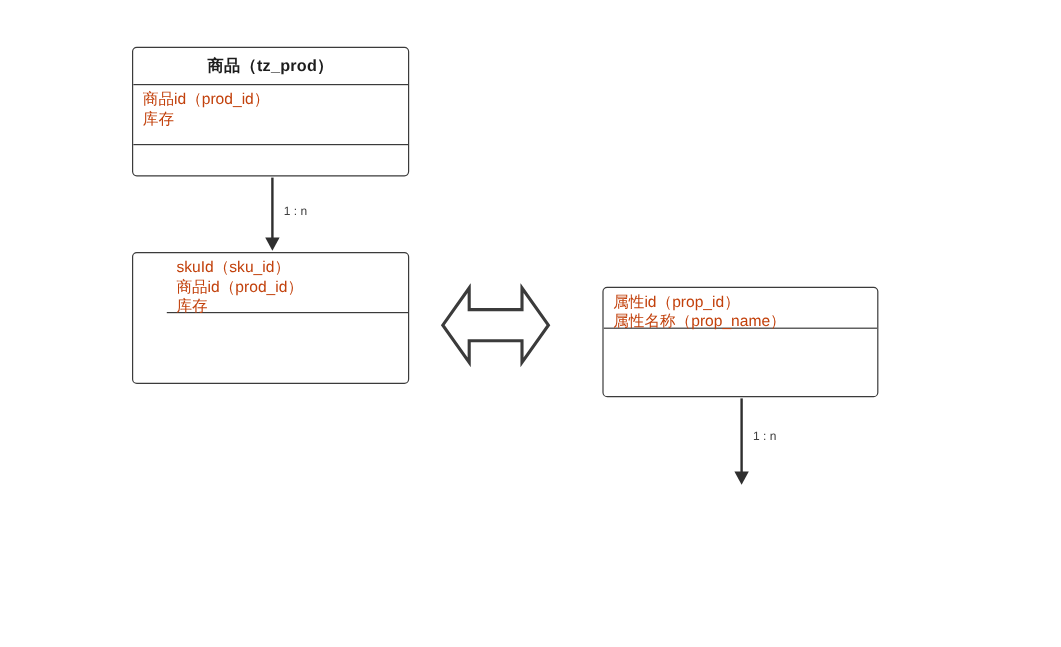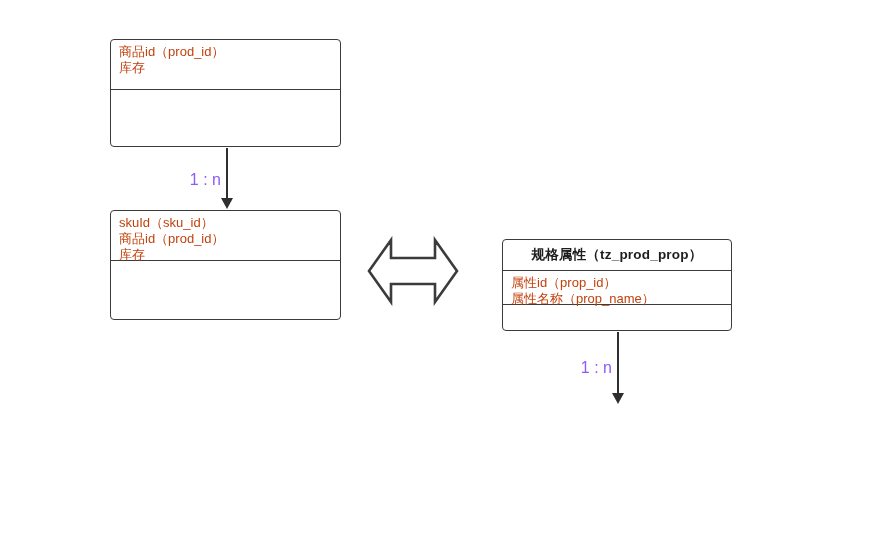--- a/index.html
+++ b/index.html
@@ -56,21 +56,21 @@
   }
 
   
   #box-prod        { left: 110px; top: 39px;  width: 231px; height: 108px; }
   #box-prod .entity-title  { height: 31px; }
   #box-prod .entity-attrs  { height: 50px; }
   #box-prod .entity-footer { height: 23px; }
 
   #box-sku         { left: 110px; top: 210px; width: 231px; height: 110px; }
   #box-sku .entity-title   { height: 32px; }
-  #box-sku .entity-attrs   { height: 50px; }
+  #box-sku .entity-attrs   { height: 50px; margin-left: 28px; }
   #box-sku .entity-footer  { height: 24px; }
 
   #box-prop        { left: 502px; top: 239px; width: 230px; height: 92px; }
   #box-prop .entity-title  { height: 31px; }
   #box-prop .entity-attrs  { height: 34px; }
   #box-prop .entity-footer { height: 25px; }
 
   #box-prop-value  { left: 502px; top: 405px; width: 230px; height: 108px; }
   #box-prop-value .entity-title  { height: 31px; }
   #box-prop-value .entity-attrs  { height: 50px; }
@@ -91,25 +91,26 @@
     position: absolute;
     left: -5.2px;
     width: 0;
     height: 0;
     border-left: 6px solid transparent;
     border-right: 6px solid transparent;
     border-top: 11px solid #2f2f2f;
   }
   .conn-label {
     position: absolute;
-    font-size: 16px;
-    color: #8b5cf6;
+    font-size: 10px;
+    color: #404040;
     white-space: nowrap;
     transform: translateX(-100%);
     padding-right: 5px;
+    margin-left: 35px;
   }
 
   #conn-prod-sku      { left: 226px; top: 148px; height: 62px; }
   #conn-prod-sku .conn-line { height: 51px; }
   #conn-prod-sku .conn-head { top: 50px; }
   #conn-prod-sku .conn-label { left: 0; top: 23px; }
 
   #conn-prop-value    { left: 617px; top: 332px; height: 73px; }
   #conn-prop-value .conn-line { height: 62px; }
   #conn-prop-value .conn-head { top: 61px; }
@@ -123,20 +124,21 @@
     width: 94px;
     height: 70px;
   }
 </style>
 </head>
 <body>
 
 <div id="canvas">
 
   <div class="entity" id="box-prod">
+    <div class="entity-title">商品（tz_prod）</div>
     <div class="entity-attrs">
       <div class="attr">商品id（prod_id）</div>
       <div class="attr">库存</div>
     </div>
     <div class="entity-footer"></div>
   </div>
 
   <div class="connector" id="conn-prod-sku">
     <div class="conn-line"></div>
     <div class="conn-head"></div>
@@ -152,21 +154,20 @@
     <div class="entity-footer"></div>
   </div>
 
   <div id="bidir-arrow">
     <svg width="94" height="70" viewBox="0 0 94 70" xmlns="http://www.w3.org/2000/svg">
       <polygon points="25,4 25,22 69,22 69,4 91,35 69,66 69,48 25,48 25,66 3,35" fill="#ffffff" stroke="#3b3b3b" stroke-width="2.6" stroke-linejoin="miter"></polygon>
     </svg>
   </div>
 
   <div class="entity" id="box-prop">
-    <div class="entity-title">规格属性（tz_prod_prop）</div>
     <div class="entity-attrs">
       <div class="attr">属性id（prop_id）</div>
       <div class="attr">属性名称（prop_name）</div>
     </div>
     <div class="entity-footer"></div>
   </div>
 
   <div class="connector" id="conn-prop-value">
     <div class="conn-line"></div>
     <div class="conn-head"></div>

